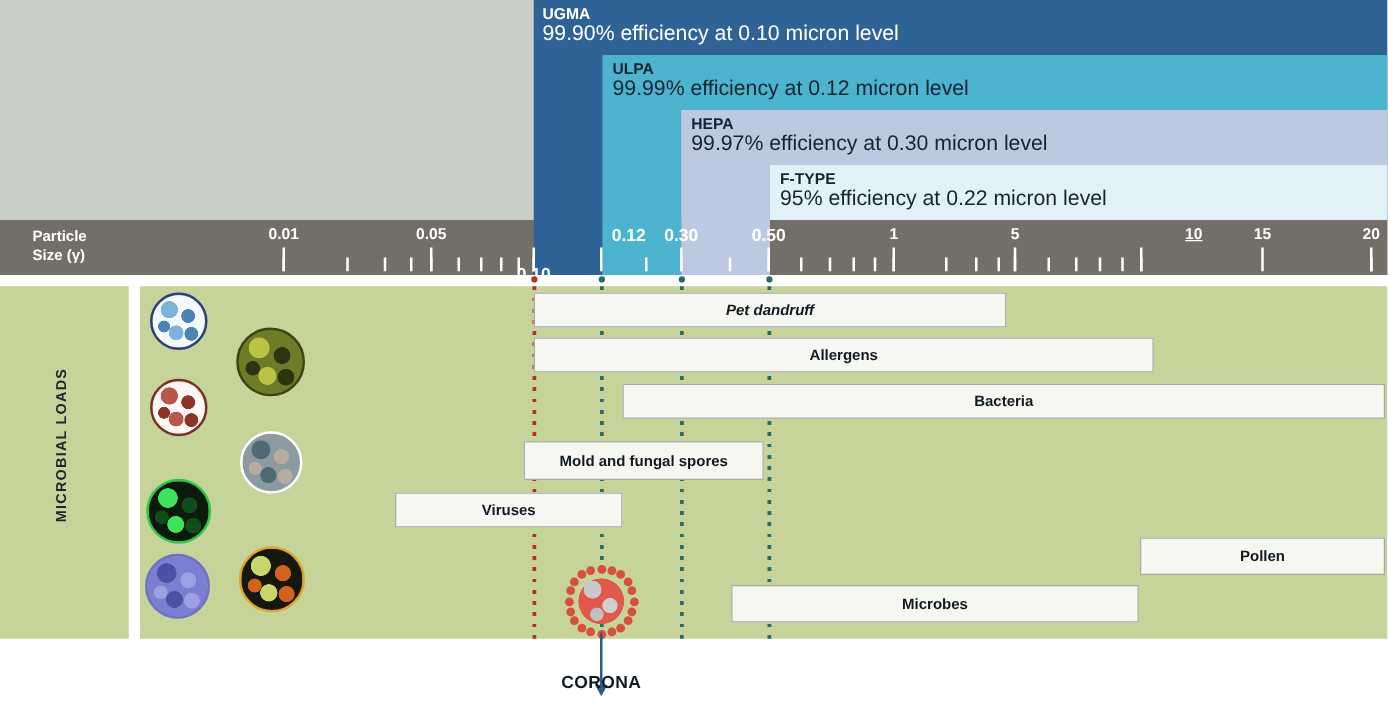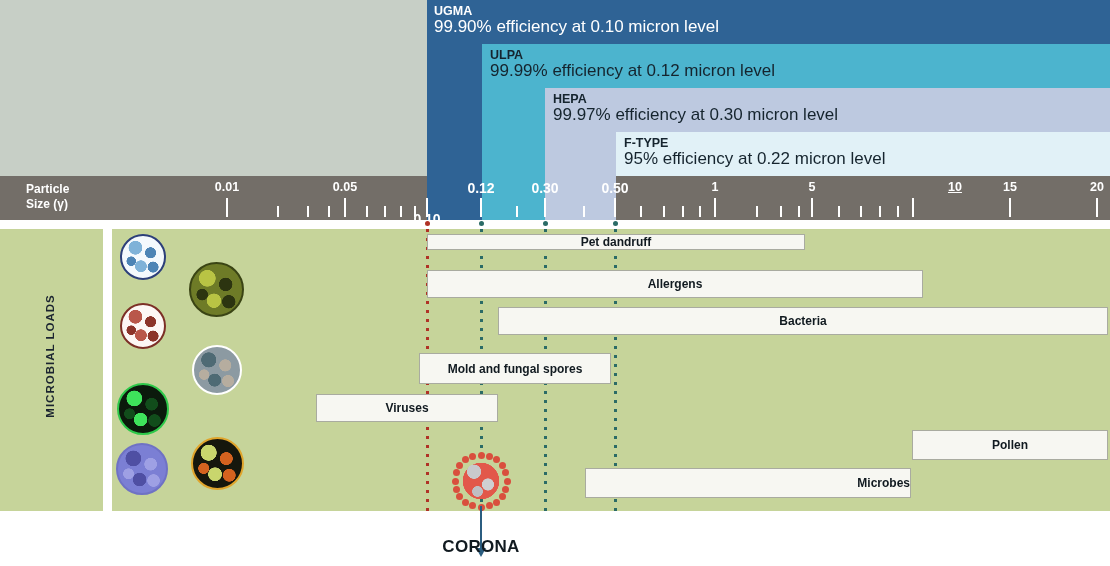--- a/index.html
+++ b/index.html
@@ -58,21 +58,21 @@
   .bar span{font-size:12px;font-weight:bold;color:#111a20;}
 
   
   .micro{position:absolute;border-radius:50%;overflow:hidden;}
 
   
   .corona{position:absolute;border-radius:50%;}
   .corona-arrow{position:absolute;background:#2b5d80;width:2px;}
   .corona-head{position:absolute;width:0;height:0;border-left:5px solid transparent;
       border-right:5px solid transparent;border-top:9px solid #2b5d80;}
-  .corona-text{position:absolute;font-size:17px;font-weight:bold;color:#111a20;
+  .corona-text{position:absolute;font-size:14px;font-weight:bold;color:#111a20;
       transform:translateX(-50%);white-space:nowrap;letter-spacing:.3px;}
 </style>
 </head>
 <body>
 
 <div id="stage">
 
   <div class="top-band"></div>
 
 
@@ -144,21 +144,21 @@
         <div class="tick maj" style="left: 714px;"></div>
         <div class="tick maj" style="left: 811px;"></div>
         <div class="tick maj" style="left: 912px;"></div>
         <div class="tick maj" style="left: 1009px;"></div>
         <div class="tick maj" style="left: 1096px;"></div>
       </div>
     <div id="axis-numbers">
         <div class="tick-num" style="left: 227px;">0.01</div>
         <div class="tick-num" style="left: 345px;">0.05</div>
         <div class="tick-num major" style="left: 427px; margin-top: 31px;">0.10</div>
-        <div class="tick-num major" style="left: 481px; text-align: center;">0.12</div>
+        <div class="tick-num major" style="left: 503px; text-align: center;">0.12</div>
         <div class="tick-num major" style="left: 545px;">0.30</div>
         <div class="tick-num major" style="left: 615px;">0.50</div>
         <div class="tick-num" style="left: 715px;">1</div>
         <div class="tick-num" style="left: 812px;">5</div>
         <div class="tick-num" style="left: 955px; text-decoration: underline;">10</div>
         <div class="tick-num" style="left: 1010px;">15</div>
         <div class="tick-num" style="left: 1097px;">20</div>
       </div>
   </div>
 
@@ -183,39 +183,39 @@
   <div id="microbe-icons">
       <div class="micro" style="left: 120px; top: 234px; width: 46px; height: 46px; border: 2px solid rgb(44, 63, 122); box-sizing: border-box; background: radial-gradient(circle at 32% 28%, rgb(127, 178, 216) 0px, rgb(127, 178, 216) 16%, rgba(0, 0, 0, 0) 17%), radial-gradient(circle at 68% 40%, rgb(77, 132, 181) 0px, rgb(77, 132, 181) 14%, rgba(0, 0, 0, 0) 15%), radial-gradient(circle at 45% 72%, rgb(127, 178, 216) 0px, rgb(127, 178, 216) 15%, rgba(0, 0, 0, 0) 16%), radial-gradient(circle at 74% 74%, rgb(77, 132, 181) 0px, rgb(77, 132, 181) 12%, rgba(0, 0, 0, 0) 13%), radial-gradient(circle at 22% 60%, rgb(77, 132, 181) 0px, rgb(77, 132, 181) 11%, rgba(0, 0, 0, 0) 12%), radial-gradient(circle at 50% 45%, rgb(244, 249, 253) 0px, rgb(244, 249, 253) 70%, rgb(244, 249, 253) 100%);"></div>
       <div class="micro" style="left: 189px; top: 262px; width: 55px; height: 55px; border: 2px solid rgb(58, 68, 20); box-sizing: border-box; background: radial-gradient(circle at 32% 28%, rgb(185, 196, 68) 0px, rgb(185, 196, 68) 16%, rgba(0, 0, 0, 0) 17%), radial-gradient(circle at 68% 40%, rgb(44, 52, 16) 0px, rgb(44, 52, 16) 14%, rgba(0, 0, 0, 0) 15%), radial-gradient(circle at 45% 72%, rgb(185, 196, 68) 0px, rgb(185, 196, 68) 15%, rgba(0, 0, 0, 0) 16%), radial-gradient(circle at 74% 74%, rgb(44, 52, 16) 0px, rgb(44, 52, 16) 12%, rgba(0, 0, 0, 0) 13%), radial-gradient(circle at 22% 60%, rgb(44, 52, 16) 0px, rgb(44, 52, 16) 11%, rgba(0, 0, 0, 0) 12%), radial-gradient(circle at 50% 45%, rgb(110, 123, 39) 0px, rgb(110, 123, 39) 70%, rgb(110, 123, 39) 100%);"></div>
       <div class="micro" style="left: 120px; top: 303px; width: 46px; height: 46px; border: 2px solid rgb(124, 47, 38); box-sizing: border-box; background: radial-gradient(circle at 32% 28%, rgb(185, 87, 74) 0px, rgb(185, 87, 74) 16%, rgba(0, 0, 0, 0) 17%), radial-gradient(circle at 68% 40%, rgb(140, 52, 42) 0px, rgb(140, 52, 42) 14%, rgba(0, 0, 0, 0) 15%), radial-gradient(circle at 45% 72%, rgb(185, 87, 74) 0px, rgb(185, 87, 74) 15%, rgba(0, 0, 0, 0) 16%), radial-gradient(circle at 74% 74%, rgb(140, 52, 42) 0px, rgb(140, 52, 42) 12%, rgba(0, 0, 0, 0) 13%), radial-gradient(circle at 22% 60%, rgb(140, 52, 42) 0px, rgb(140, 52, 42) 11%, rgba(0, 0, 0, 0) 12%), radial-gradient(circle at 50% 45%, rgb(253, 247, 245) 0px, rgb(253, 247, 245) 70%, rgb(253, 247, 245) 100%);"></div>
       <div class="micro" style="left: 192px; top: 345px; width: 50px; height: 50px; border: 2px solid rgb(255, 255, 255); box-sizing: border-box; background: radial-gradient(circle at 32% 28%, rgb(78, 106, 116) 0px, rgb(78, 106, 116) 16%, rgba(0, 0, 0, 0) 17%), radial-gradient(circle at 68% 40%, rgb(182, 173, 159) 0px, rgb(182, 173, 159) 14%, rgba(0, 0, 0, 0) 15%), radial-gradient(circle at 45% 72%, rgb(78, 106, 116) 0px, rgb(78, 106, 116) 15%, rgba(0, 0, 0, 0) 16%), radial-gradient(circle at 74% 74%, rgb(182, 173, 159) 0px, rgb(182, 173, 159) 12%, rgba(0, 0, 0, 0) 13%), radial-gradient(circle at 22% 60%, rgb(182, 173, 159) 0px, rgb(182, 173, 159) 11%, rgba(0, 0, 0, 0) 12%), radial-gradient(circle at 50% 45%, rgb(140, 154, 162) 0px, rgb(140, 154, 162) 70%, rgb(140, 154, 162) 100%);"></div>
       <div class="micro" style="left: 117px; top: 383px; width: 52px; height: 52px; border: 2px solid rgb(46, 201, 74); box-sizing: border-box; background: radial-gradient(circle at 32% 28%, rgb(62, 227, 91) 0px, rgb(62, 227, 91) 16%, rgba(0, 0, 0, 0) 17%), radial-gradient(circle at 68% 40%, rgb(17, 77, 27) 0px, rgb(17, 77, 27) 14%, rgba(0, 0, 0, 0) 15%), radial-gradient(circle at 45% 72%, rgb(62, 227, 91) 0px, rgb(62, 227, 91) 15%, rgba(0, 0, 0, 0) 16%), radial-gradient(circle at 74% 74%, rgb(17, 77, 27) 0px, rgb(17, 77, 27) 12%, rgba(0, 0, 0, 0) 13%), radial-gradient(circle at 22% 60%, rgb(17, 77, 27) 0px, rgb(17, 77, 27) 11%, rgba(0, 0, 0, 0) 12%), radial-gradient(circle at 50% 45%, rgb(11, 26, 12) 0px, rgb(11, 26, 12) 70%, rgb(11, 26, 12) 100%);"></div>
       <div class="micro" style="left: 191px; top: 437px; width: 53px; height: 53px; border: 2px solid rgb(224, 165, 44); box-sizing: border-box; background: radial-gradient(circle at 32% 28%, rgb(201, 214, 109) 0px, rgb(201, 214, 109) 16%, rgba(0, 0, 0, 0) 17%), radial-gradient(circle at 68% 40%, rgb(212, 98, 31) 0px, rgb(212, 98, 31) 14%, rgba(0, 0, 0, 0) 15%), radial-gradient(circle at 45% 72%, rgb(201, 214, 109) 0px, rgb(201, 214, 109) 15%, rgba(0, 0, 0, 0) 16%), radial-gradient(circle at 74% 74%, rgb(212, 98, 31) 0px, rgb(212, 98, 31) 12%, rgba(0, 0, 0, 0) 13%), radial-gradient(circle at 22% 60%, rgb(212, 98, 31) 0px, rgb(212, 98, 31) 11%, rgba(0, 0, 0, 0) 12%), radial-gradient(circle at 50% 45%, rgb(22, 23, 13) 0px, rgb(22, 23, 13) 70%, rgb(22, 23, 13) 100%);"></div>
       <div class="micro" style="left: 116px; top: 443px; width: 52px; height: 52px; border: 2px solid rgb(111, 114, 196); box-sizing: border-box; background: radial-gradient(circle at 32% 28%, rgb(79, 79, 163) 0px, rgb(79, 79, 163) 16%, rgba(0, 0, 0, 0) 17%), radial-gradient(circle at 68% 40%, rgb(158, 160, 228) 0px, rgb(158, 160, 228) 14%, rgba(0, 0, 0, 0) 15%), radial-gradient(circle at 45% 72%, rgb(79, 79, 163) 0px, rgb(79, 79, 163) 15%, rgba(0, 0, 0, 0) 16%), radial-gradient(circle at 74% 74%, rgb(158, 160, 228) 0px, rgb(158, 160, 228) 12%, rgba(0, 0, 0, 0) 13%), radial-gradient(circle at 22% 60%, rgb(158, 160, 228) 0px, rgb(158, 160, 228) 11%, rgba(0, 0, 0, 0) 12%), radial-gradient(circle at 50% 45%, rgb(123, 127, 212) 0px, rgb(123, 127, 212) 70%, rgb(123, 127, 212) 100%);"></div>
     </div>
   <div id="bars">
-      <div class="bar" style="left: 427px; width: 378px; top: 234px; height: 16px;">
+      <div class="bar" style="left: 427px; width: 378px; top: 234px; height: 28px; font-style: italic;">
         <span>Pet dandruff</span>
       </div>
       <div class="bar" style="left: 427px; width: 496px; top: 270px; height: 28px;">
         <span>Allergens</span>
       </div>
       <div class="bar" style="left: 498px; width: 610px; top: 307px; height: 28px;">
         <span>Bacteria</span>
       </div>
       <div class="bar" style="left: 419px; width: 192px; top: 353px; height: 31px;">
         <span>Mold and fungal spores</span>
       </div>
       <div class="bar" style="left: 316px; width: 182px; top: 394px; height: 28px;">
         <span>Viruses</span>
       </div>
       <div class="bar" style="left: 912px; width: 196px; top: 430px; height: 30px;">
         <span>Pollen</span>
       </div>
-      <div class="bar" style="left: 585px; width: 326px; top: 468px; height: 30px; justify-content: flex-end;">
+      <div class="bar" style="left: 585px; width: 326px; top: 468px; height: 30px;">
         <span>Microbes</span>
       </div>
     </div>
   <div id="corona-group">
       <div class="corona" style="left: 452px; top: 452px; width: 58px; height: 58px; background: radial-gradient(circle at 38% 34%, rgb(201, 201, 204) 0px, rgb(201, 201, 204) 13%, rgba(0, 0, 0, 0) 14%), radial-gradient(circle at 62% 56%, rgb(207, 207, 210) 0px, rgb(207, 207, 210) 12%, rgba(0, 0, 0, 0) 13%), radial-gradient(circle at 44% 68%, rgb(191, 191, 196) 0px, rgb(191, 191, 196) 10%, rgba(0, 0, 0, 0) 11%), radial-gradient(circle, rgb(226, 88, 74) 0px, rgb(226, 88, 74) 44%, rgba(0, 0, 0, 0) 45%);"></div>
       <div style="position: absolute; width: 7px; height: 7px; border-radius: 50%; background: rgb(217, 79, 61); left: 503.5px; top: 477.5px;"></div>
       <div style="position: absolute; width: 7px; height: 7px; border-radius: 50%; background: rgb(217, 79, 61); left: 502.227px; top: 485.534px;"></div>
       <div style="position: absolute; width: 7px; height: 7px; border-radius: 50%; background: rgb(217, 79, 61); left: 498.534px; top: 492.782px;"></div>
       <div style="position: absolute; width: 7px; height: 7px; border-radius: 50%; background: rgb(217, 79, 61); left: 492.782px; top: 498.534px;"></div>
       <div style="position: absolute; width: 7px; height: 7px; border-radius: 50%; background: rgb(217, 79, 61); left: 485.534px; top: 502.227px;"></div>

